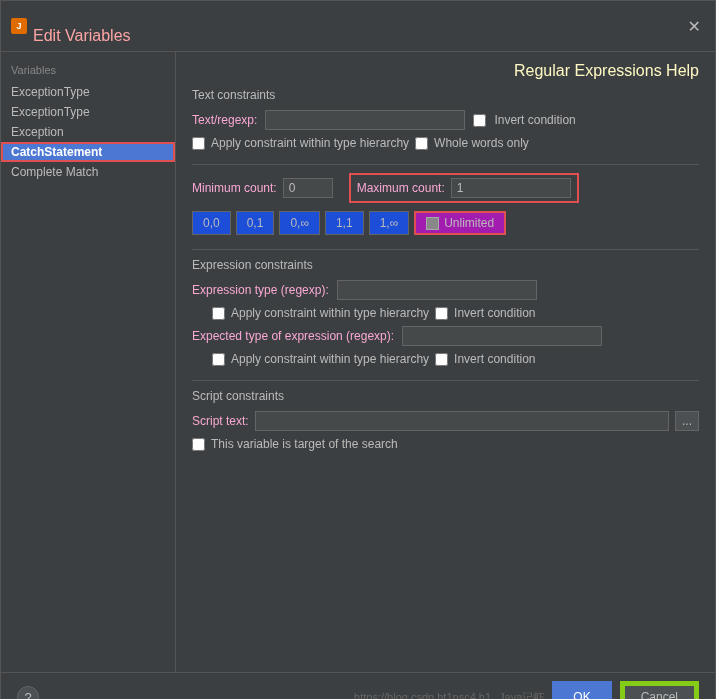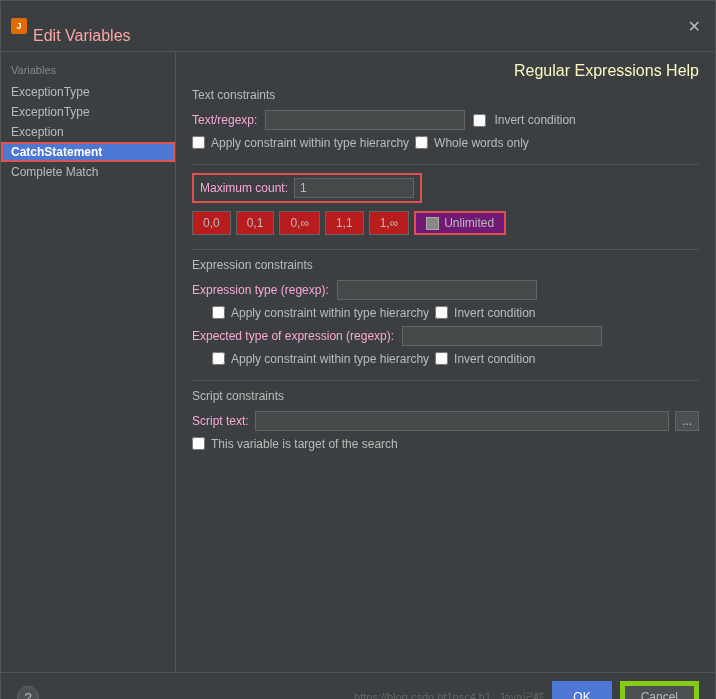--- a/index.html
+++ b/index.html
@@ -140,21 +140,21 @@
     .text-input-max {
       width: 120px;
       border: 1px solid #4c78d4;
     }
     .text-input-expr {
       width: 200px;
     }
     
     .checkbox-row {
       display: flex;
-      align-items: flex-start;
+      align-items: flex-end;
       gap: 6px;
       margin-bottom: 6px;
     }
     .checkbox-row input[type="checkbox"] {
       width: 13px;
       height: 13px;
       cursor: pointer;
     }
     .checkbox-label {
       color: #bbbbbb;
@@ -166,29 +166,29 @@
       align-items: center;
       gap: 16px;
       margin-bottom: 8px;
     }
     .occ-group {
       display: flex;
       align-items: center;
       gap: 6px;
     }
     .preset-btn {
-      background: #b91c1c;
+      background: #1d4ed8;
       border: 1px solid #646464;
       color: #bbbbbb;
       padding: 3px 10px;
       cursor: pointer;
       font-size: 12px;
     }
     .unlimited-btn {
-      background: #701a75;
+      background: #a21caf;
       border: 2px solid #e05050;
       color: #bbbbbb;
       padding: 3px 10px;
       cursor: pointer;
       font-size: 12px;
       display: flex;
       align-items: center;
       gap: 5px;
     }
     .unlimited-btn .chk-box {
@@ -352,20 +352,24 @@
           <input type="checkbox" style="">
           <span class="checkbox-label">Whole words only</span>
         </div>
       </div>
 
       <hr class="divider">
 
       <div class="section">
 
         <div class="occ-row">
+          <div class="occ-group">
+            <span class="form-label">Minimum count:</span>
+            <input type="text" class="text-input-num" value="0" style="">
+          </div>
           <div class="max-count-group">
             <span class="form-label">Maximum count:</span>
             <input type="text" class="text-input-max" value="1" style="">
           </div>
         </div>
 
         <div class="presets-row">
           <button class="preset-btn">0,0</button>
           <button class="preset-btn">0,1</button>
           <button class="preset-btn">0,∞</button>

